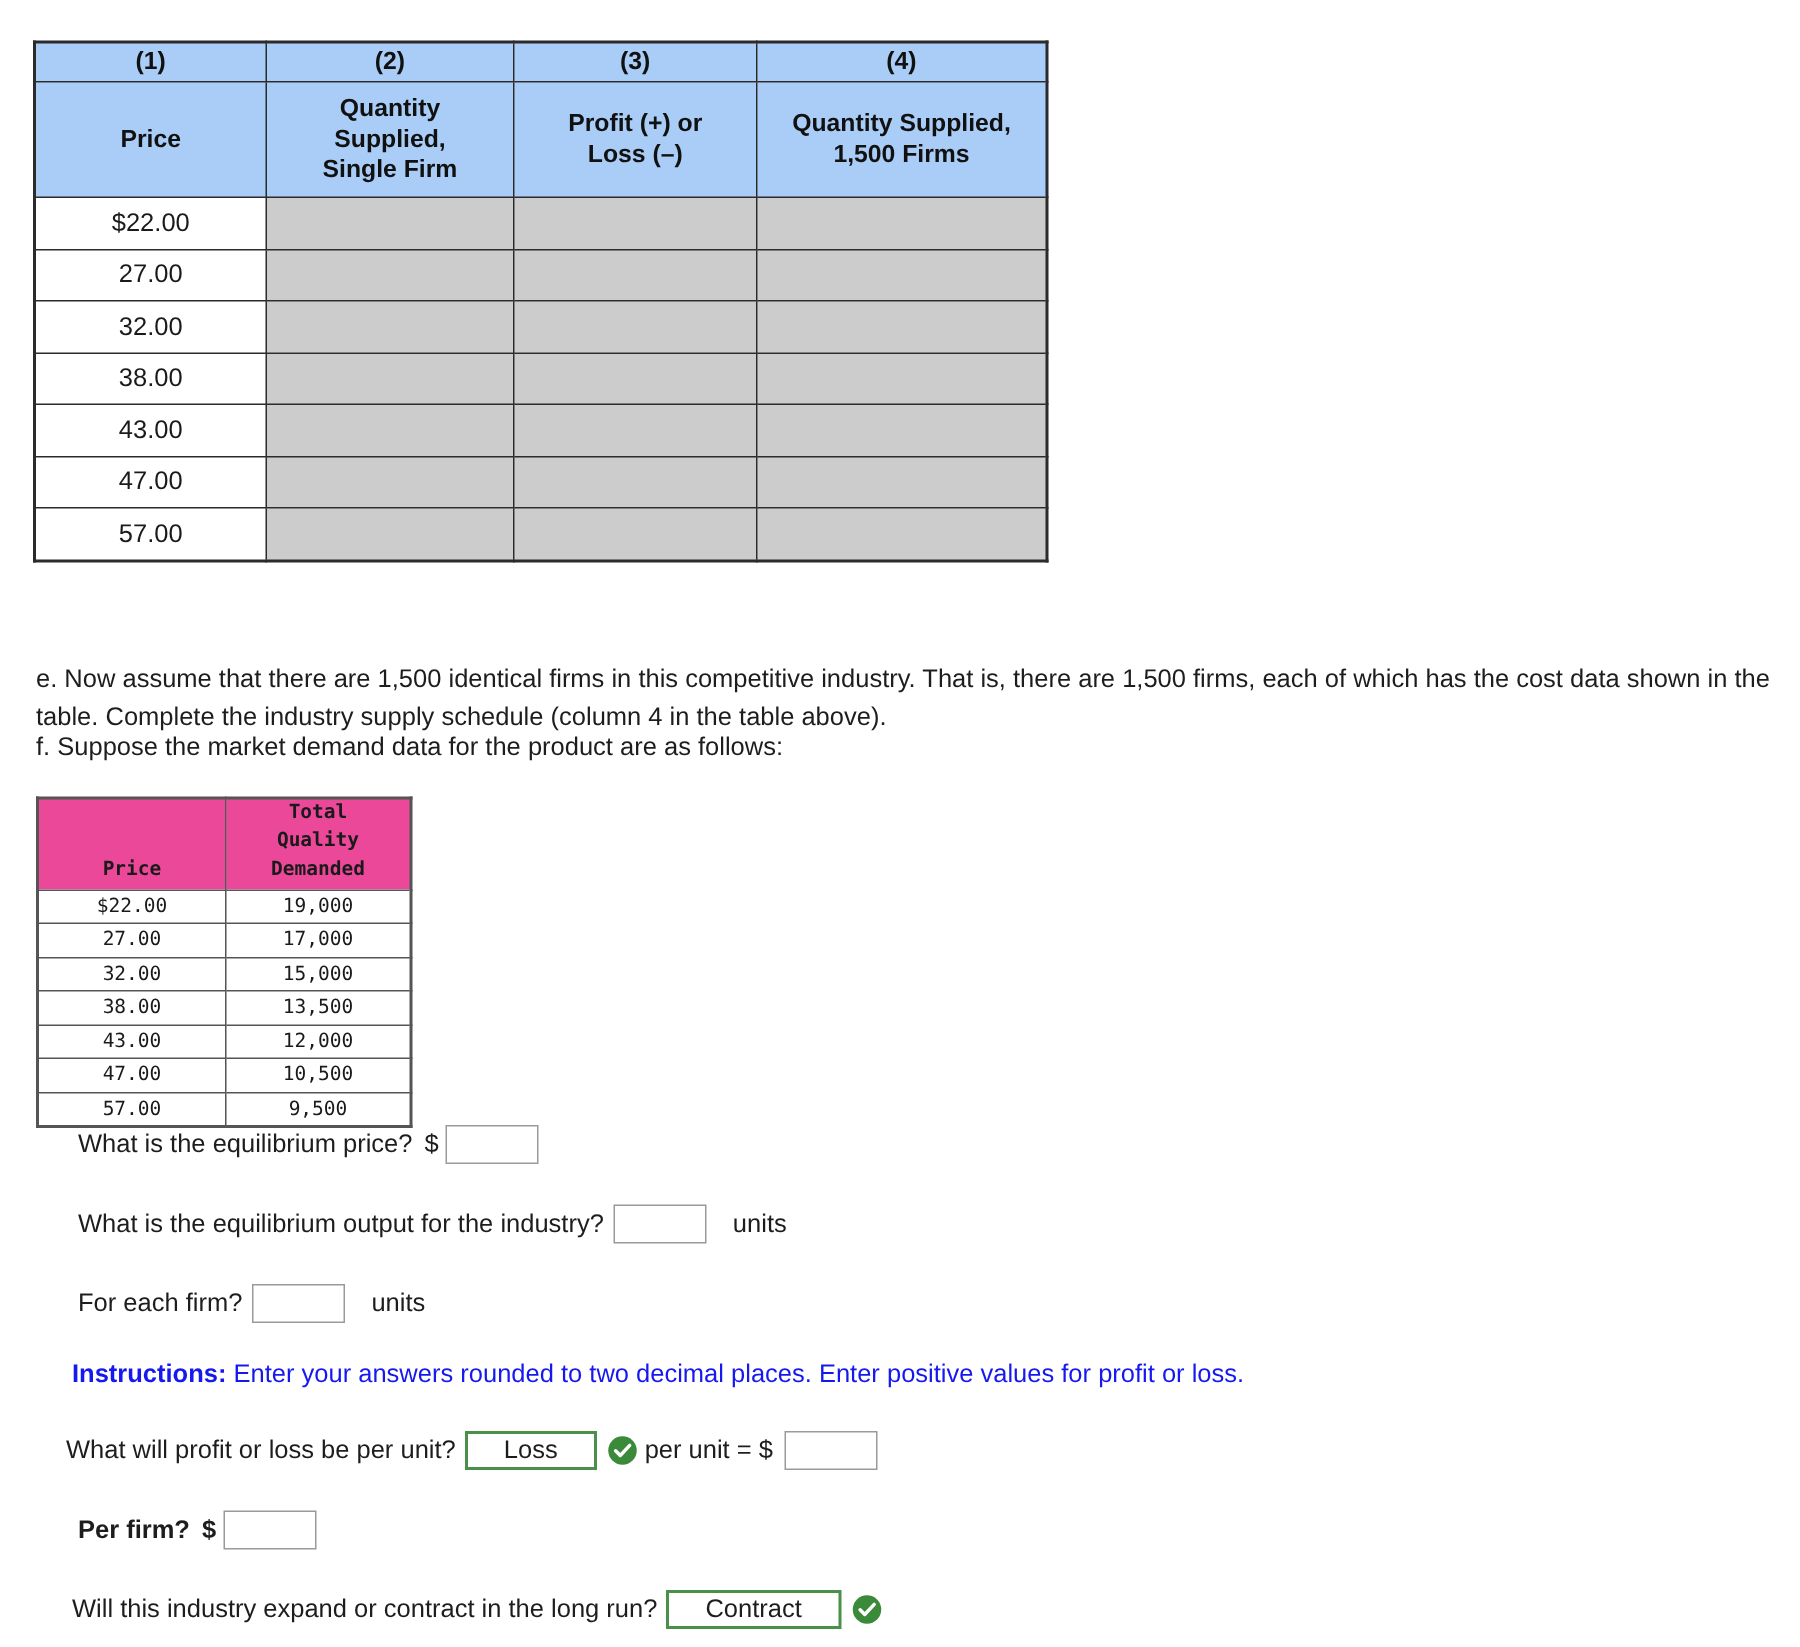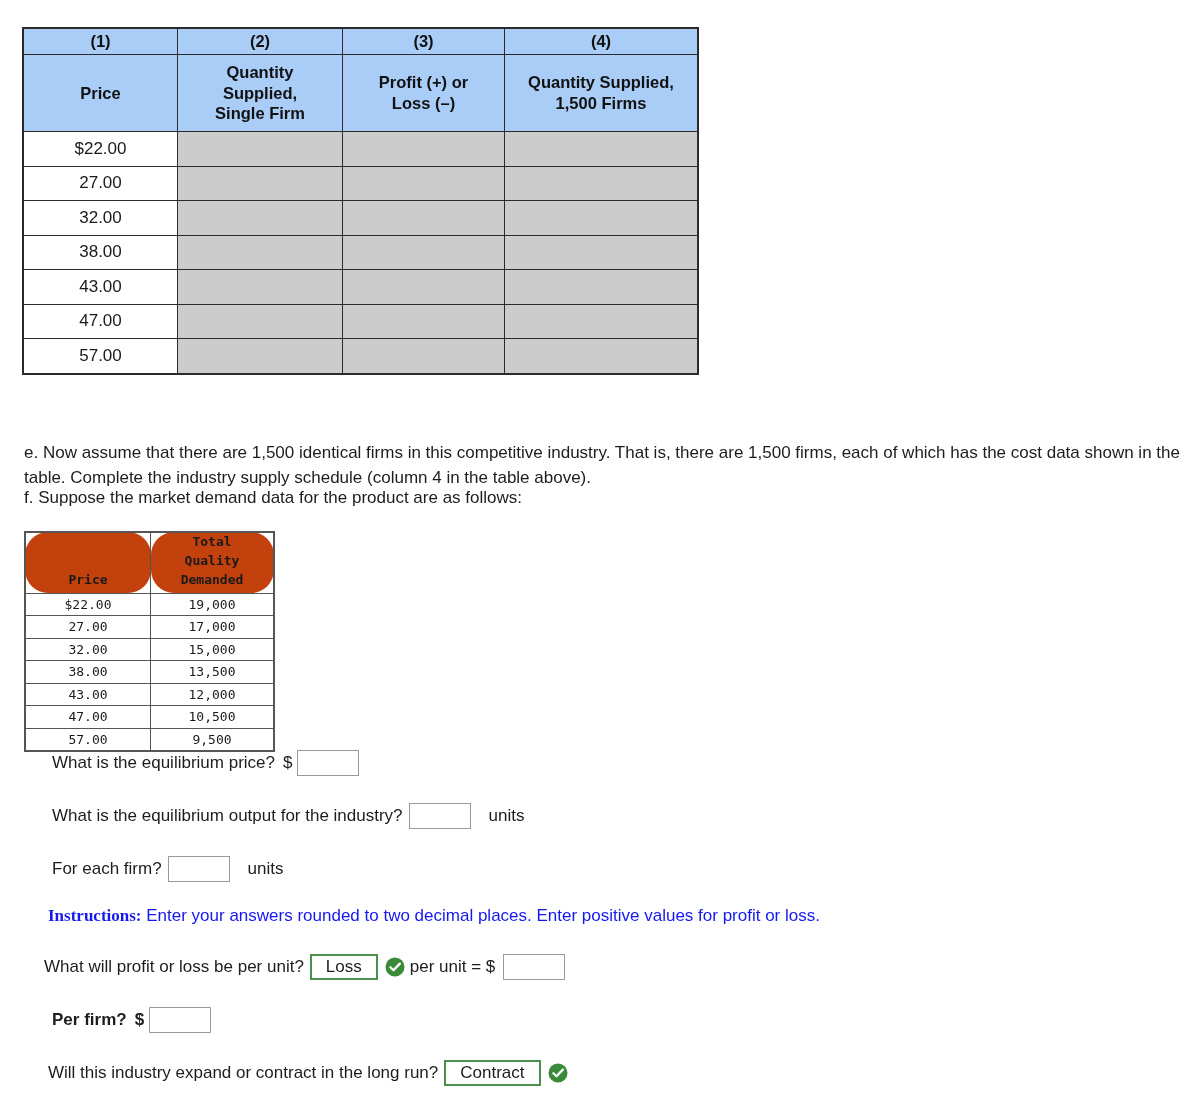--- a/index.html
+++ b/index.html
@@ -97,27 +97,26 @@
     border: 2px solid #555;
   }
   table.demand-table td {
     border: 1.5px solid #555;
     padding: 0 6px;
     text-align: center;
     height: 21.5px;
     color: #1a1a1a;
   }
   .demand-table .dhead {
-    background: #c2410c;
+    background: #ec4899;
     font-weight: bold;
     vertical-align: bottom;
     height: 56px;
     padding-bottom: 3px;
     line-height: 1.45;
-    border-radius: 23px;
   }
   .demand-table .dval {
     background: #ffffff;
   }
   .dw1 { width: 112px; }
   .dw2 { width: 110px; }
   .demand-table .num-right {
     text-align: center;
     margin-top: 12px;
   }
@@ -143,21 +142,21 @@
   }
   .textbox.wide { width: 60px; }
 
   .selectbox {
     display: inline-flex;
     align-items: center;
     justify-content: center;
     border: 2px solid #4a8f4a;
     background: #ffffff;
     height: 26px;
-    padding: 0 14px;
+    padding: 0 24px;
     font-size: 17px;
     color: #1d1d1d;
     box-sizing: border-box;
   }
 
   .check-icon {
     display: inline-flex;
     align-items: center;
     justify-content: center;
     width: 20px;
@@ -180,21 +179,21 @@
 
   
   #instructions {
     position: absolute;
     left: 48px;
     top: 906px;
     font-size: 17px;
     color: #1518ef;
     white-space: nowrap;
   }
-  #instructions .bold { font-weight: bold; font-family: Liberation Serif, serif; }
+  #instructions .bold { font-weight: bold; }
 </style>
 </head>
 <body>
 
 <div class="cost-table-wrap">
   <table class="cost-table">
     <tbody>
       <tr>
         <td class="colnum cw1">(1)</td>
         <td class="colnum cw2">(2)</td>

